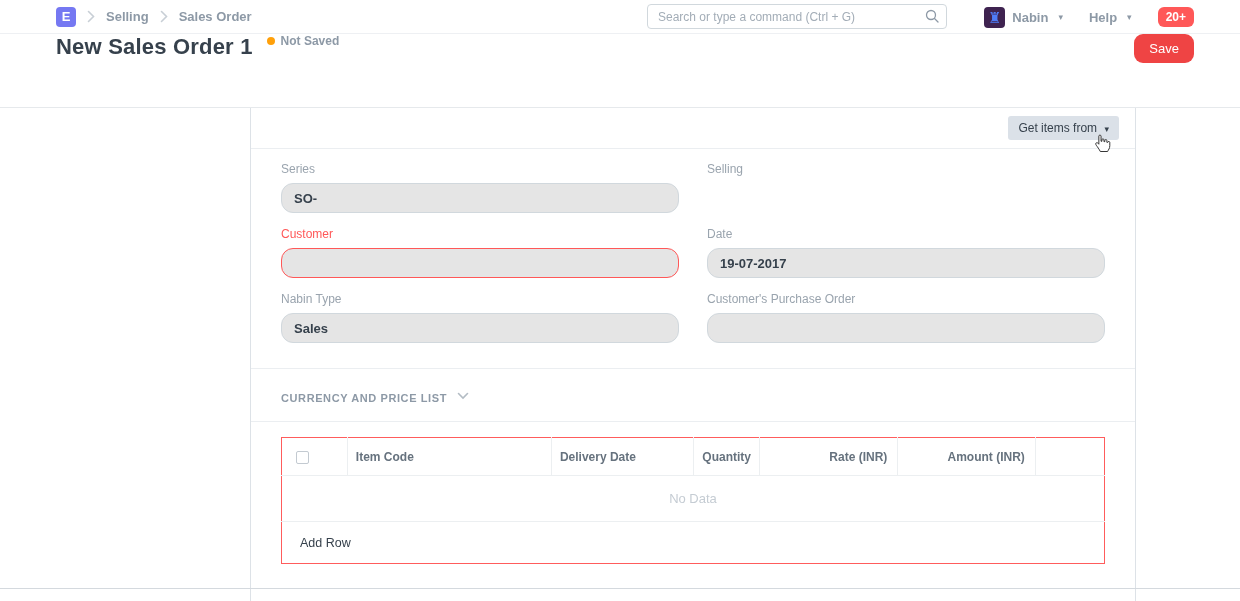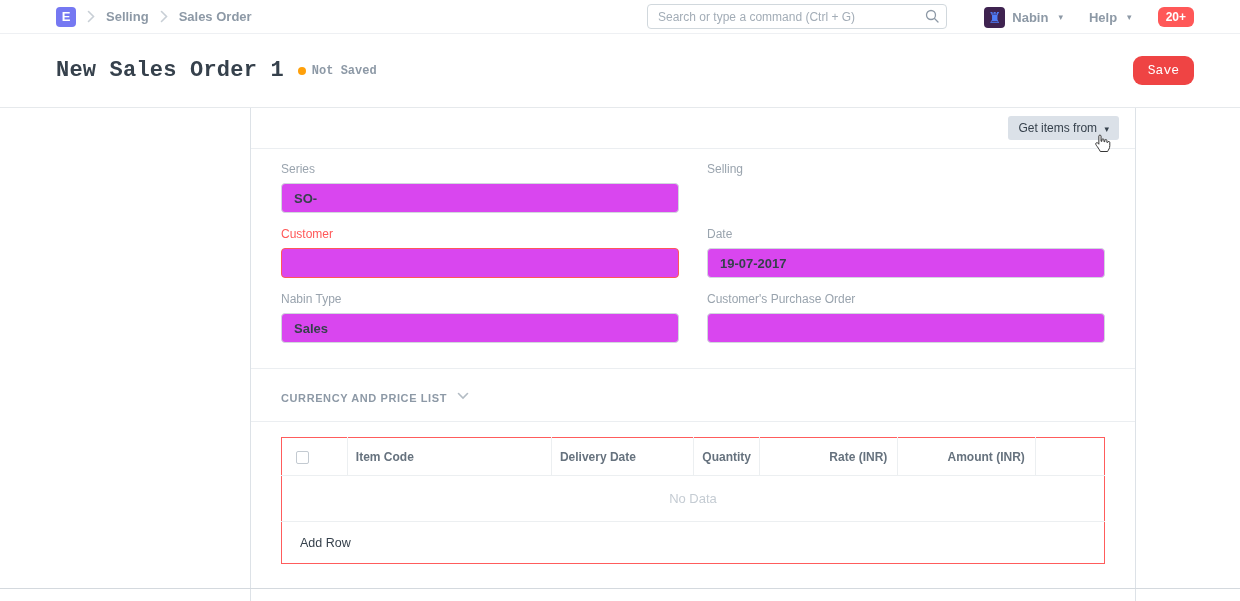--- a/index.html
+++ b/index.html
@@ -22,44 +22,44 @@
   .nav-right { position:absolute; right:46px; top:0; height:34px; display:flex; align-items:center; gap:26px; }
   .user-chip { display:flex; align-items:center; gap:7px; cursor:pointer; }
   .avatar { width:21px; height:21px; border-radius:4px; background:#3f2350; color:#4f7cf7;
     font-size:15px; line-height:21px; text-align:center; }
   .nav-label { font-size:13px; font-weight:700; color:#8d99a6; }
   .caret { font-size:9px; color:#8d99a6; margin-left:3px; }
   .notif-badge { background:#ff5858; color:#fff; font-size:12px; font-weight:700;
     padding:3px 8px; border-radius:6px; cursor:pointer; }
 
   
-  .page-head { height:74px; border-bottom:1px solid #e6e9ec; display:flex; align-items:center;
-    padding:0 46px 0 56px; background:#fff;font-family:Liberation Mono, monospace; }
+  .page-head { height:74px; border-bottom:1px solid #e6e9ec; display:flex; align-items:flex-start;
+    padding:0 46px 0 56px; background:#fff; }
   .page-title { font-size:22px; font-weight:700; color:#36414c; letter-spacing:.2px; }
   .indicator { display:flex; align-items:center; margin-left:14px; gap:6px; }
   .indicator .dot { width:8px; height:8px; border-radius:50%; background:#ffa00a; }
   .indicator .txt { font-size:12px; font-weight:700; color:#8d99a6; }
   .head-spacer { flex:1; }
   .btn-primary { background:#ef4444; color:#fff; border:none; border-radius:9px;
     font-size:13px; font-weight:400; padding:7px 15px; cursor:pointer; font-family:inherit; }
 
   
   .main-col { margin-left:250px; width:886px; min-height:493px;
     border-left:1px solid #dde2e7; border-right:1px solid #dde2e7; background:#fff; }
   .toolbar-row { height:41px; border-bottom:1px solid #ebeef1; display:flex;
     align-items:center; justify-content:flex-end; padding:0 16px; }
   .btn-default { background:#dbe1e8; color:#36414c; border:none; border-radius:3px;
     font-size:12px; padding:5px 10px; cursor:pointer; font-family:inherit; }
   .btn-default .caret2 { font-size:9px; margin-left:4px; color:#36414c; }
 
   .form-section { padding:13px 30px 25px; border-bottom:1px solid #ebeef1;
     display:grid; grid-template-columns:1fr 1fr; column-gap:28px; row-gap:14px; }
   .field label { display:block; font-size:12px; color:#9aa4ae; margin-bottom:7px; }
-  .field input { width:100%; height:30px; border:1px solid #d1d8dd; border-radius:4px;
-    padding:0 12px; font-size:13px; font-weight:700; color:#36414c; font-family:inherit; background:#d946ef; }
+  .field input { width:100%; height:30px; border:1px solid #d1d8dd; border-radius:12px;
+    padding:0 12px; font-size:13px; font-weight:700; color:#36414c; font-family:inherit; background:#e5e5e5; }
   .field.required label { color:#ff5858; }
   .field.required input { border-color:#ff5858; }
 
   .collapse-section { padding:17px 30px; border-bottom:1px solid #ebeef1;
     display:flex; align-items:flex-end; gap:10px; cursor:pointer; }
   .collapse-section .sec-title { font-size:11px; font-weight:700; letter-spacing:.6px;
     color:#8d99a6; }
 
   .table-section { padding:15px 30px 21px; }
   table.grid { width:100%; border-collapse:collapse; table-layout:fixed;

